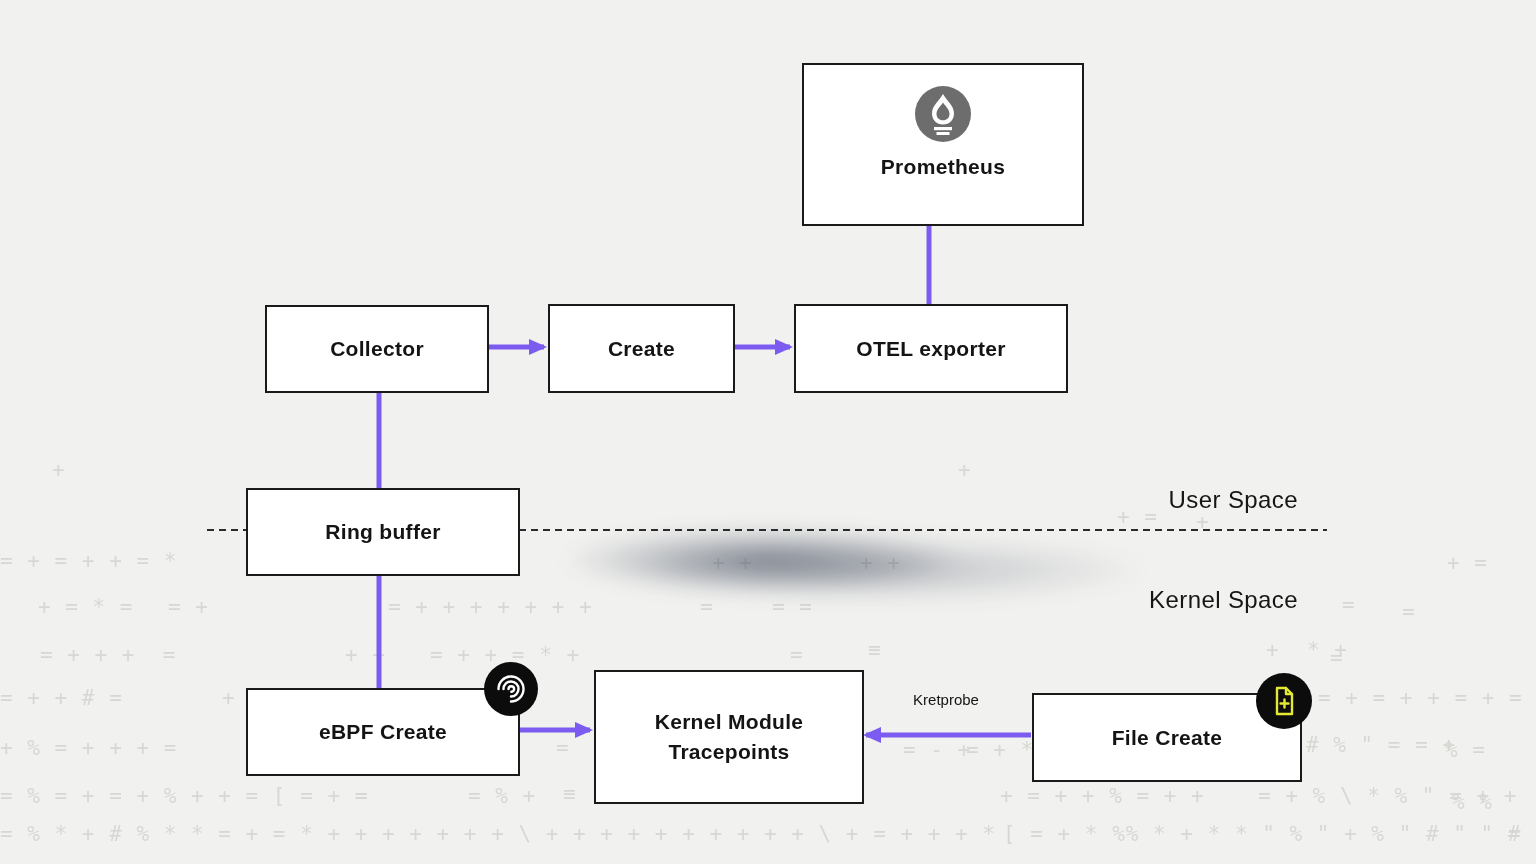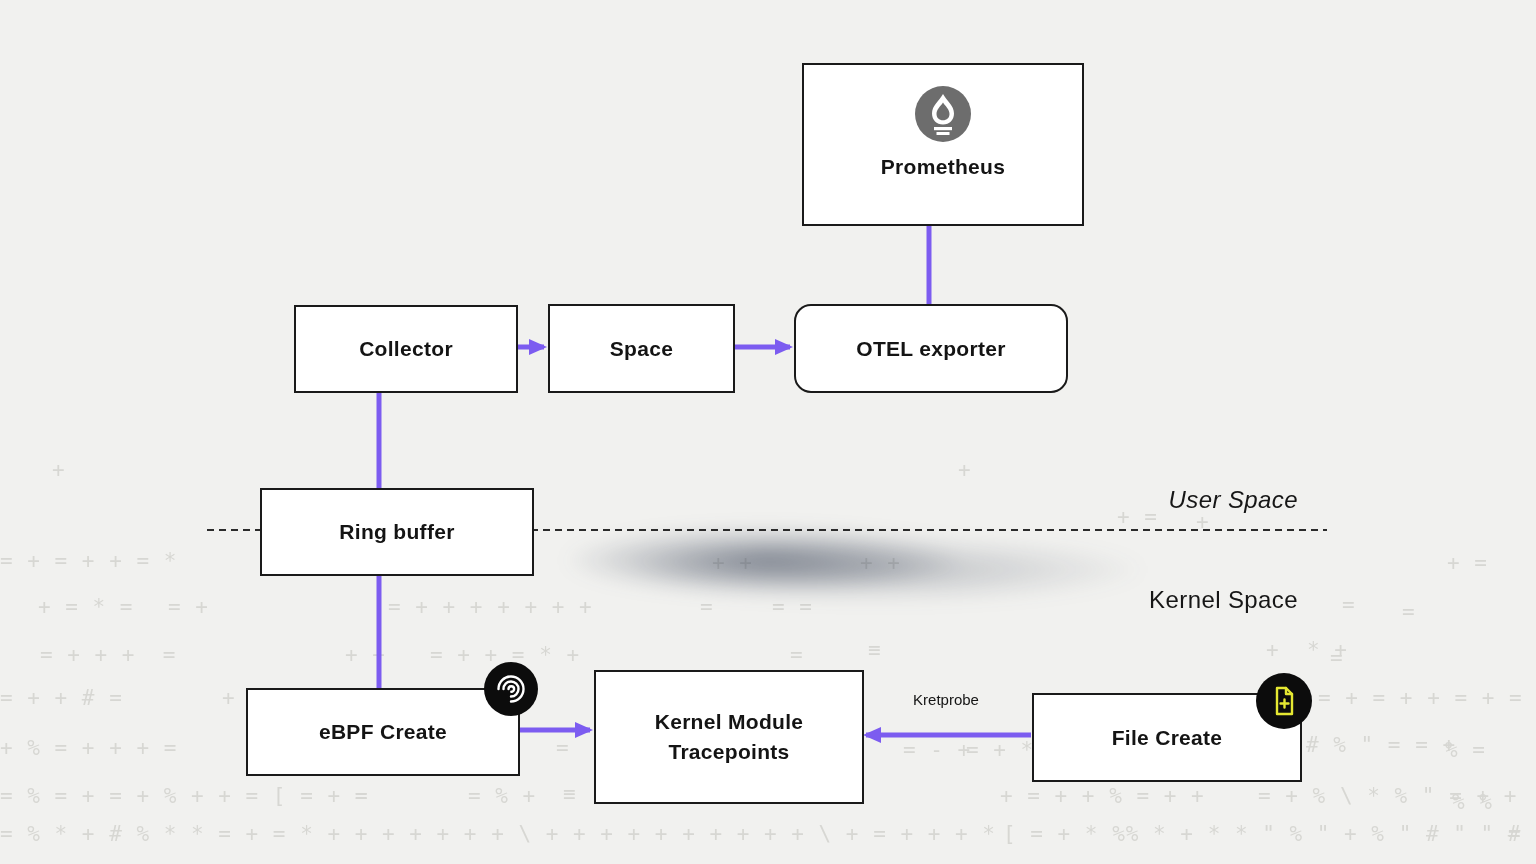--- a/index.html
+++ b/index.html
@@ -27,35 +27,35 @@
   .edge{stroke:var(--arrow,#7c5cf0);stroke-width:5;fill:none;}
   .arrowhead{fill:var(--arrow,#7c5cf0);}
   .dash{stroke:var(--boundary-line,#2b2b2b);stroke-width:2;}
   
   .node{
     position:absolute;background:var(--box-background,#fff);
     border:2px solid var(--box-border,#1a1a1a);
     display:flex;align-items:center;justify-content:center;
     font-size:21px;font-weight:600;letter-spacing:.3px;text-align:center;
   }
-  #node-collector{left:265px;top:305px;width:220px;height:84px;margin-left:29px;}
+  #node-collector{left:265px;top:305px;width:220px;height:84px;}
   #node-metric{left:548px;top:304px;width:183px;height:85px;}
-  #node-otel{left:794px;top:304px;width:270px;height:85px;border-radius:17px;}
+  #node-otel{left:794px;top:304px;width:270px;height:85px;}
   #node-prometheus{left:790px;top:63px;width:278px;height:138px;flex-direction:column;justify-content:flex-start;padding-top:21px;gap:13px;margin-left:12px;}
-  #node-ring-buffer{left:260px;top:488px;width:270px;height:84px;}
+  #node-ring-buffer{left:246px;top:488px;width:270px;height:84px;}
   #node-ebpf{left:246px;top:688px;width:270px;height:84px;}
   #node-kernel-module{left:594px;top:670px;width:266px;height:130px;line-height:30px;flex-direction:column;}
   #node-file-create{left:1032px;top:693px;width:266px;height:85px;}
   
   .corner-icon{position:absolute;}
   #icon-ebpf{left:484px;top:662px;width:54px;height:54px;}
   #icon-file{left:1256px;top:673px;width:56px;height:56px;}
   
   .space-label{position:absolute;font-size:24px;font-weight:500;letter-spacing:.4px;color:#161616;}
-  #label-user-space{right:238px;top:486px;font-style:italic;}
+  #label-user-space{right:238px;top:486px;}
   #label-kernel-space{right:238px;top:550px;margin-top:36px;}
   #label-kretprobe{position:absolute;left:880px;top:691px;width:132px;text-align:center;font-size:15px;font-weight:500;}
   
   .prom-bg{fill:var(--prometheus-icon-background,#6d6d6d);}
   .prom-fg{fill:#ffffff;}
   .icon-circle{fill:var(--icon-circle-background,#0c0c0c);}
   .fp-stroke{stroke:#ffffff;stroke-width:2.4;fill:none;stroke-linecap:round;}
   .file-stroke{stroke:var(--file-icon-accent,#e5e832);stroke-width:2.4;fill:none;stroke-linejoin:round;stroke-linecap:round;}
 </style>
 </head>
@@ -138,21 +138,21 @@
       </svg>
     </span>
     <span>Prometheus</span>
   </div>
 
   <div class="node" id="node-collector">
     <span>Collector</span>
   </div>
 
   <div class="node" id="node-metric">
-    <span>Space</span>
+    <span>Create</span>
   </div>
 
   <div class="node" id="node-otel">
     <span>OTEL exporter</span>
   </div>
 
   <div class="node" id="node-ring-buffer">
     <span>Ring buffer</span>
   </div>
 

